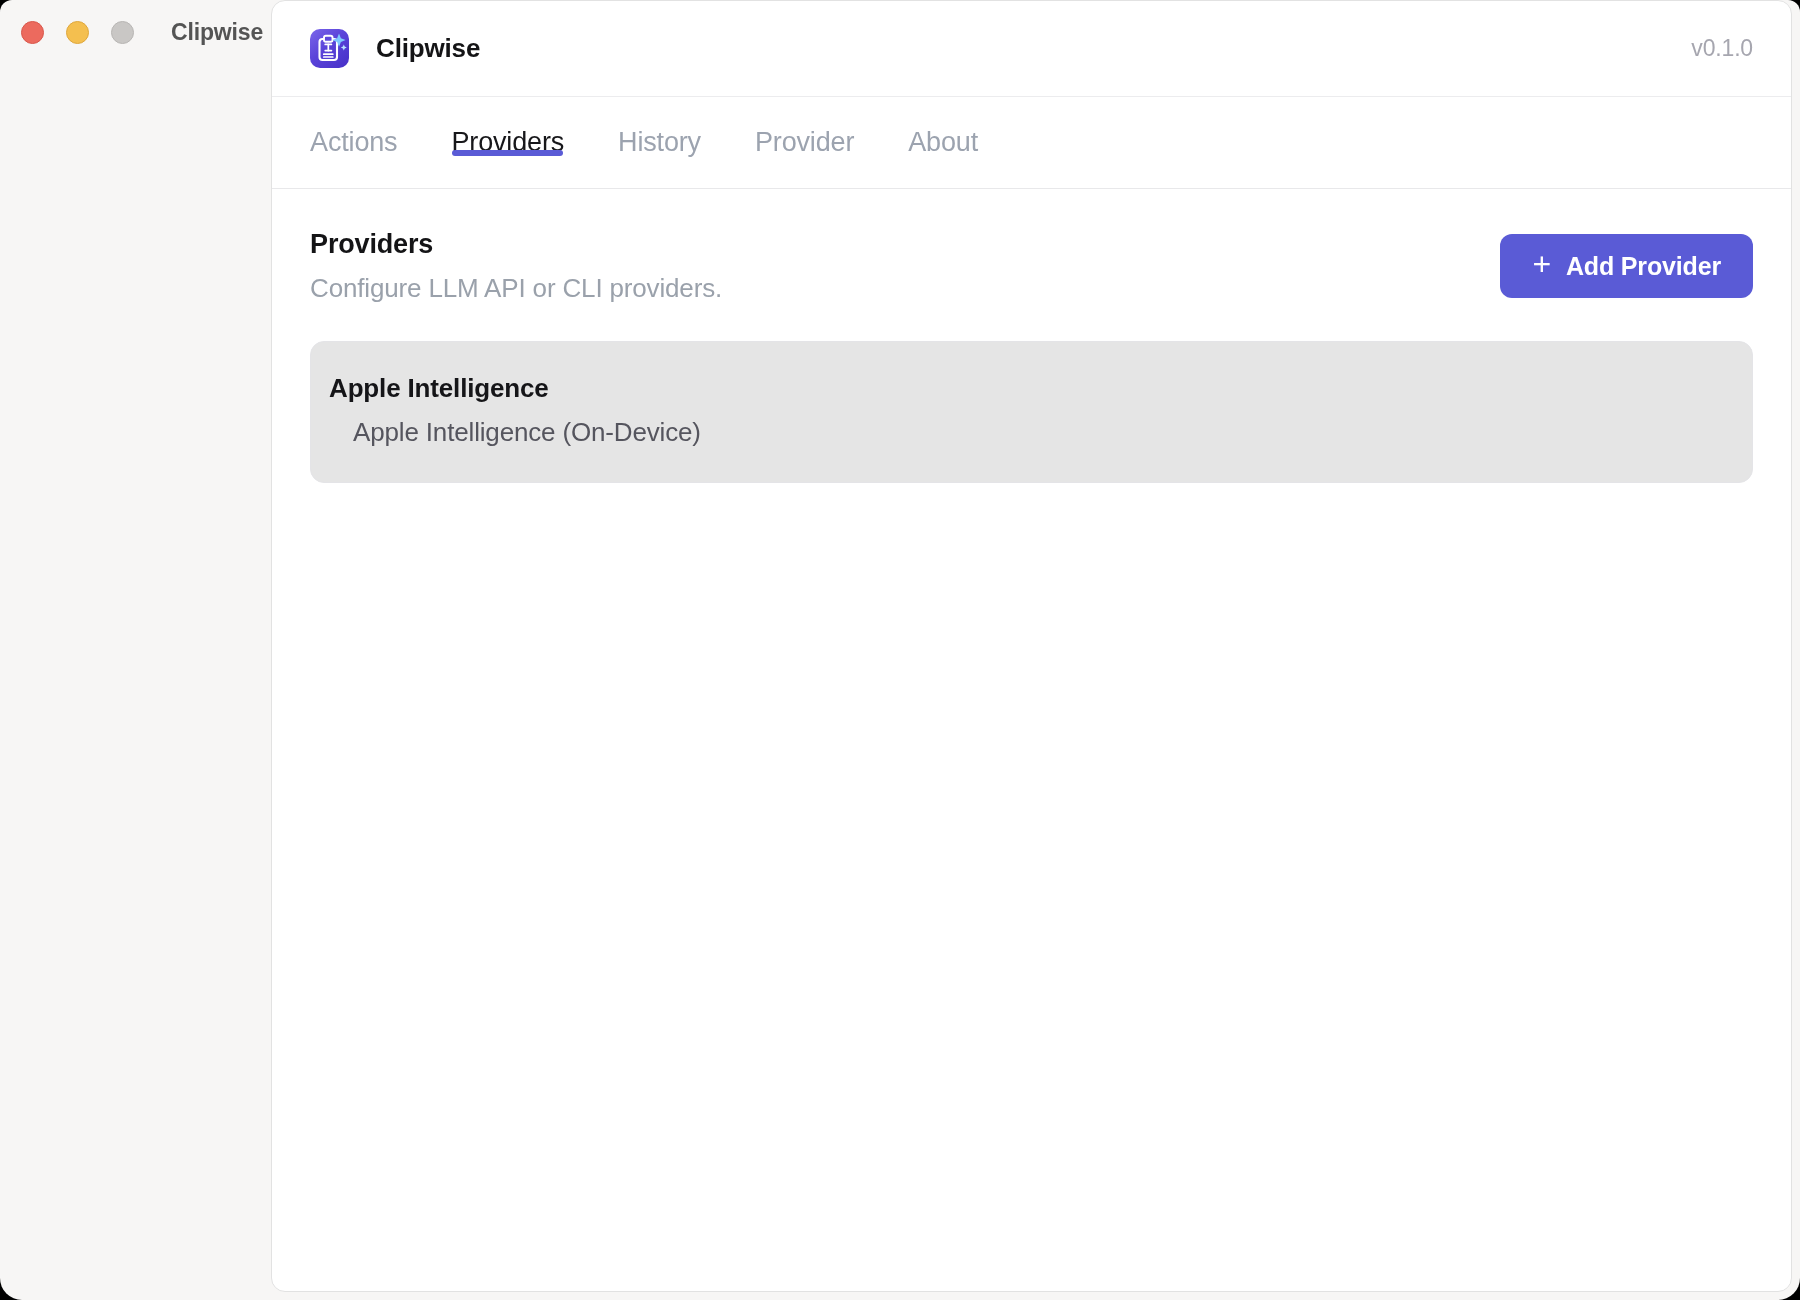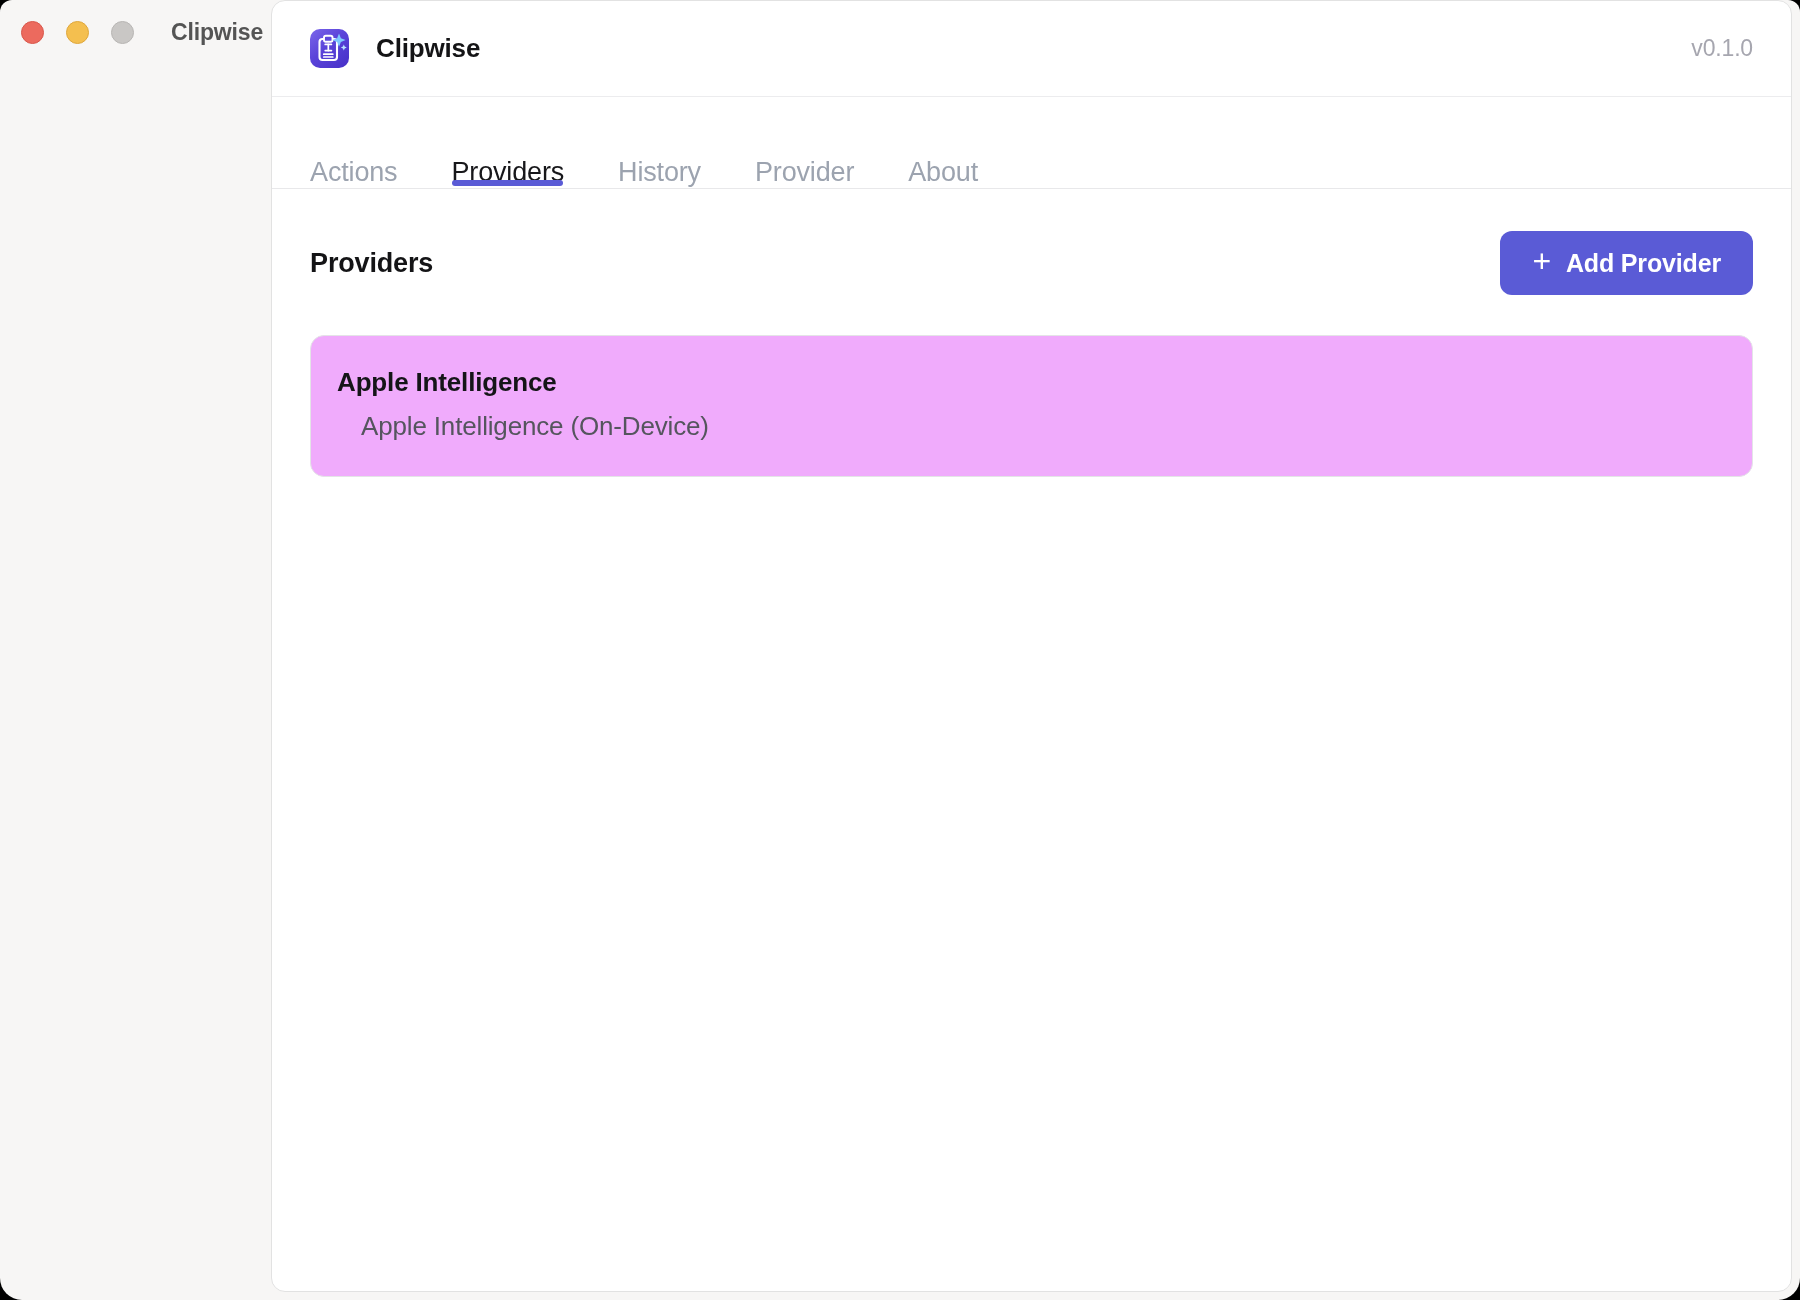--- a/index.html
+++ b/index.html
@@ -53,21 +53,21 @@
     width: 39px; height: 39px; border-radius: 10px;
     background: linear-gradient(140deg, #7b66ea 0%, #5a43d9 45%, #4630c7 100%);
     display: flex; align-items: center; justify-content: center;
     flex: 0 0 auto;
   }
   .app-name { margin-left: 27px; font-size: 26px; font-weight: 700; color: #141416; }
   .version  { margin-left: auto; font-size: 23px; font-weight: 400; color: #a6a6af; text-align: center; }
   
   .tabbar {
     height: 92px; flex: 0 0 auto;
-    display: flex; align-items: flex-end; gap: 54px;
+    display: flex; align-items: center; gap: 54px;
     padding: 0 38px;
     border-bottom: 1px solid #e8e8ea;
   }
   .tab {
     position: relative;
     display: flex; align-items: center;
     font-size: 27px; color: #9ca3af;
     cursor: pointer; white-space: nowrap;
   }
   .tab.active { color: #17171a; font-weight: 500; }
@@ -89,22 +89,22 @@
     font-family: inherit; letter-spacing: inherit;
     font-size: 25px; font-weight: 600;
     display: flex; align-items: center; gap: 15px;
     cursor: pointer; flex: 0 0 auto;
   }
   .add-btn .plus { font-size: 32px; font-weight: 300; line-height: 1; position: relative; top: -2px; }
   .provider-card {
     margin-top: 40px;
     border: 1px solid #e4e4e7;
     border-radius: 14px;
-    padding: 31px 26px 34px 26px;
-    background: #f0abfc;
+    padding: 31px 26px 34px 18px;
+    background: #e5e5e5;
     cursor: pointer;
   }
   .provider-name { font-size: 26px; font-weight: 600; color: #151518; }
   .provider-desc { margin-top: 13px; font-size: 26px; color: #55555e; margin-left: 24px; }
 </style>
 </head>
 <body>
 
 <div class="window">
 
@@ -149,20 +149,21 @@
       <div class="tab">History</div>
       <div class="tab">Provider</div>
       <div class="tab">About</div>
     </nav>
 
     <main class="content">
 
       <div class="section-header">
         <div>
           <div class="section-title">Providers</div>
+          <div class="section-subtitle">Configure LLM API or CLI providers.</div>
         </div>
         <button class="add-btn">
           <span class="plus">+</span>
           <span>Add Provider</span>
         </button>
       </div>
 
       <div class="provider-card">
         <div class="provider-name">Apple Intelligence</div>
         <div class="provider-desc">Apple Intelligence (On-Device)</div>

